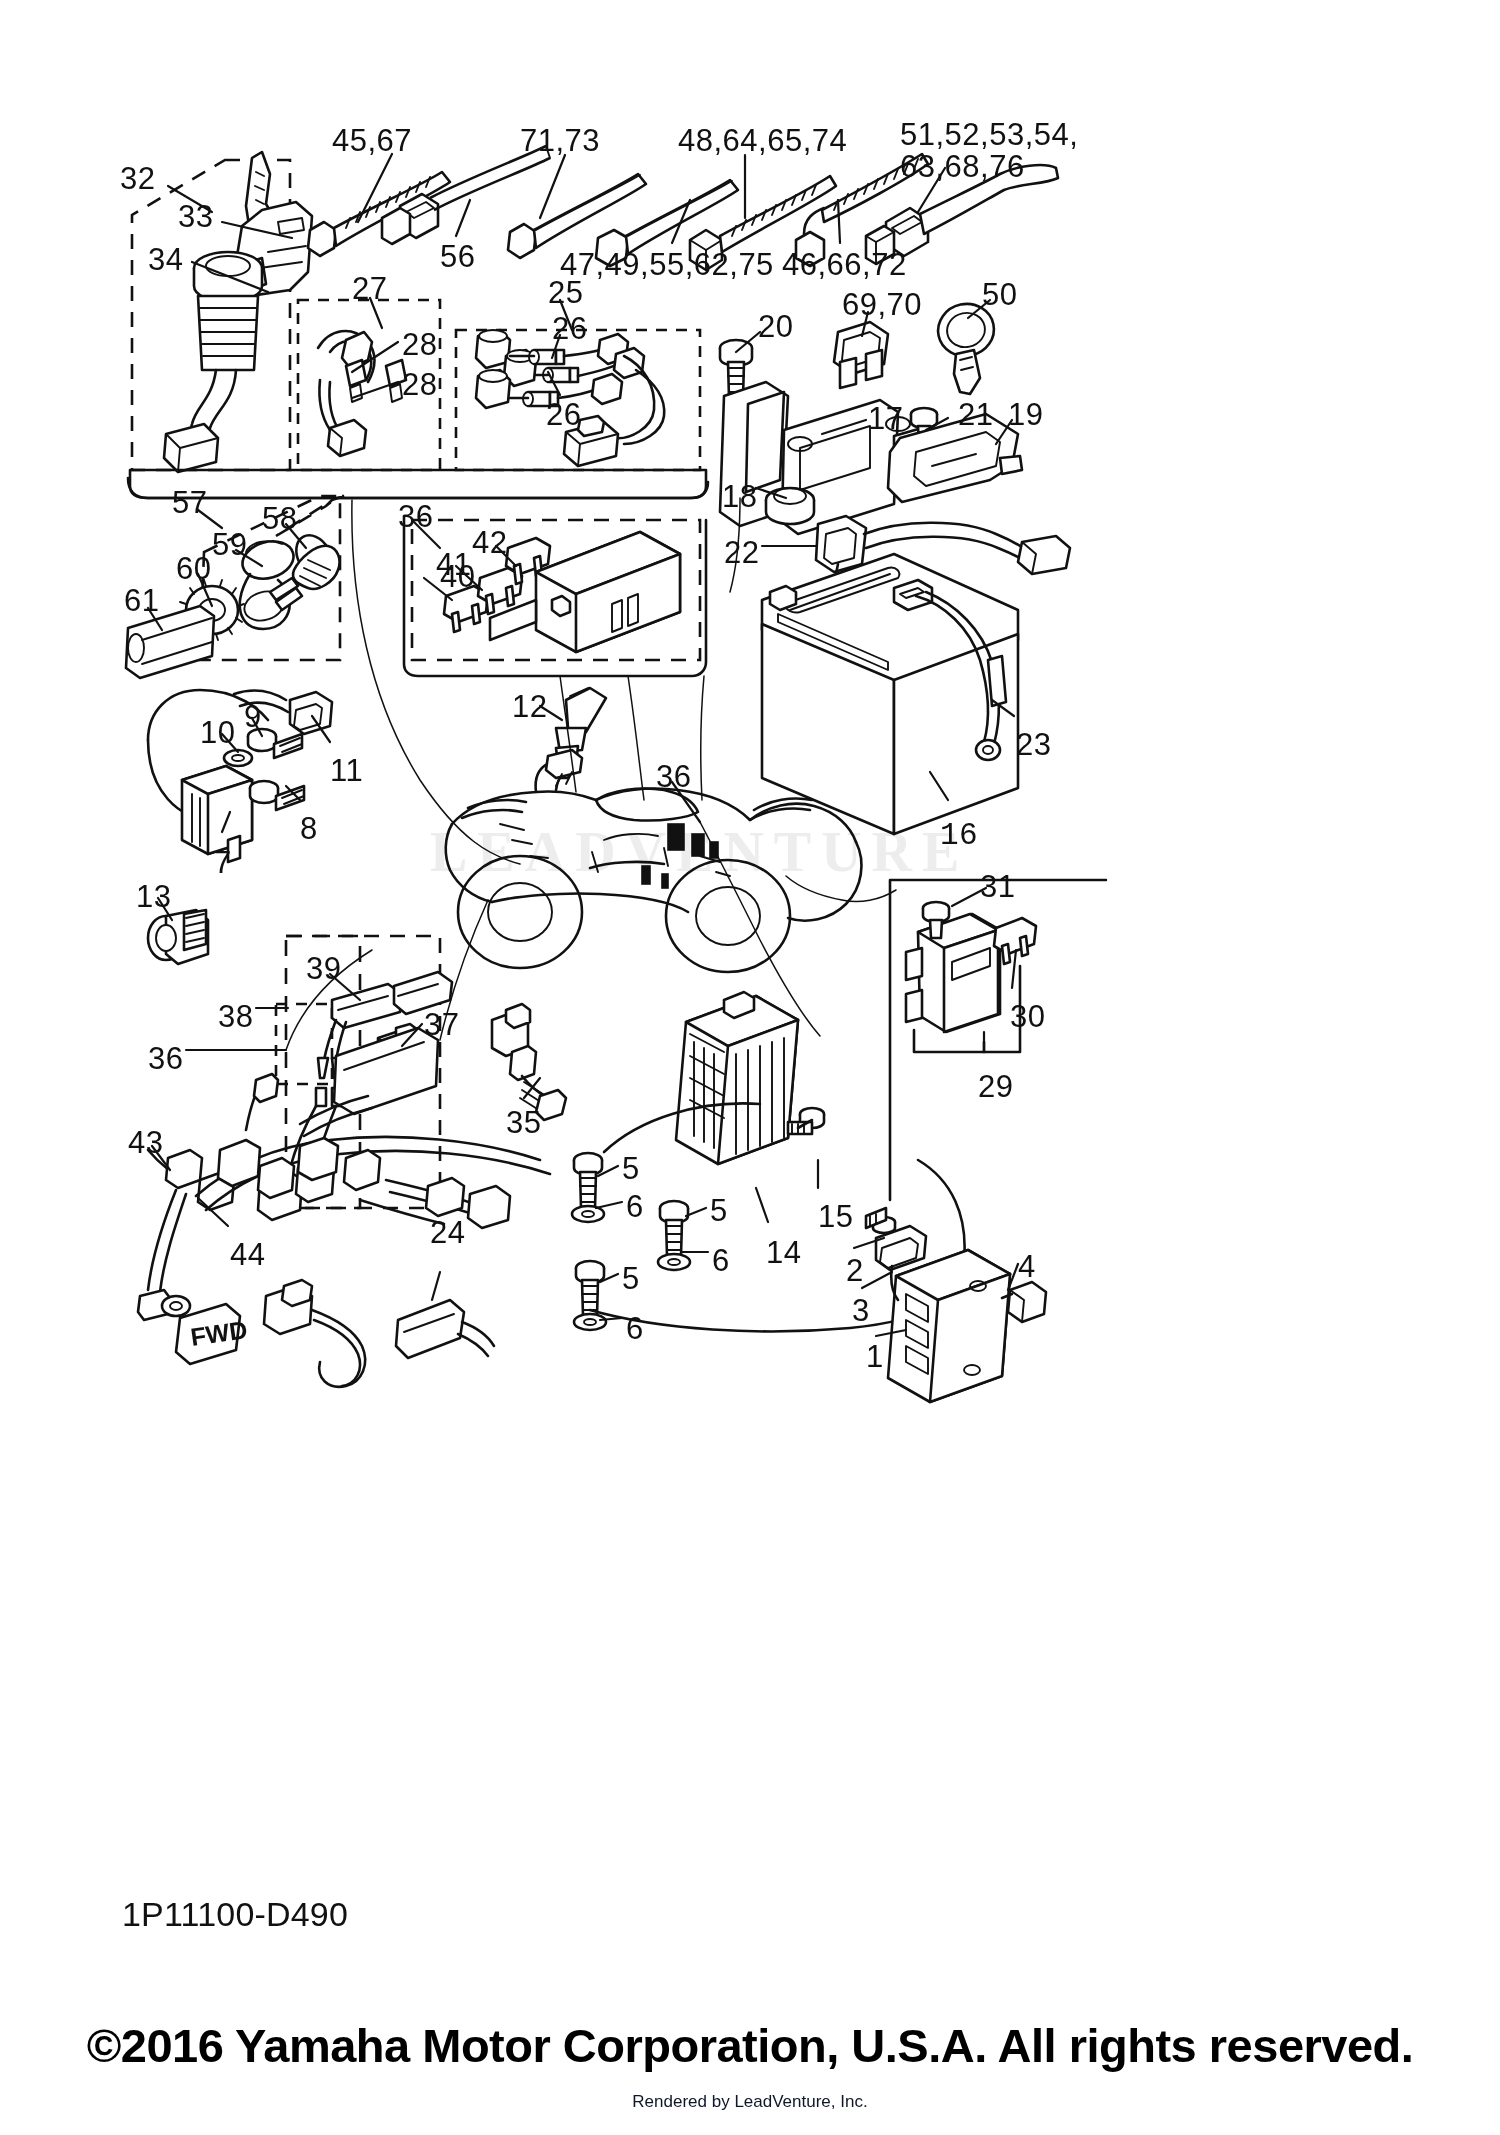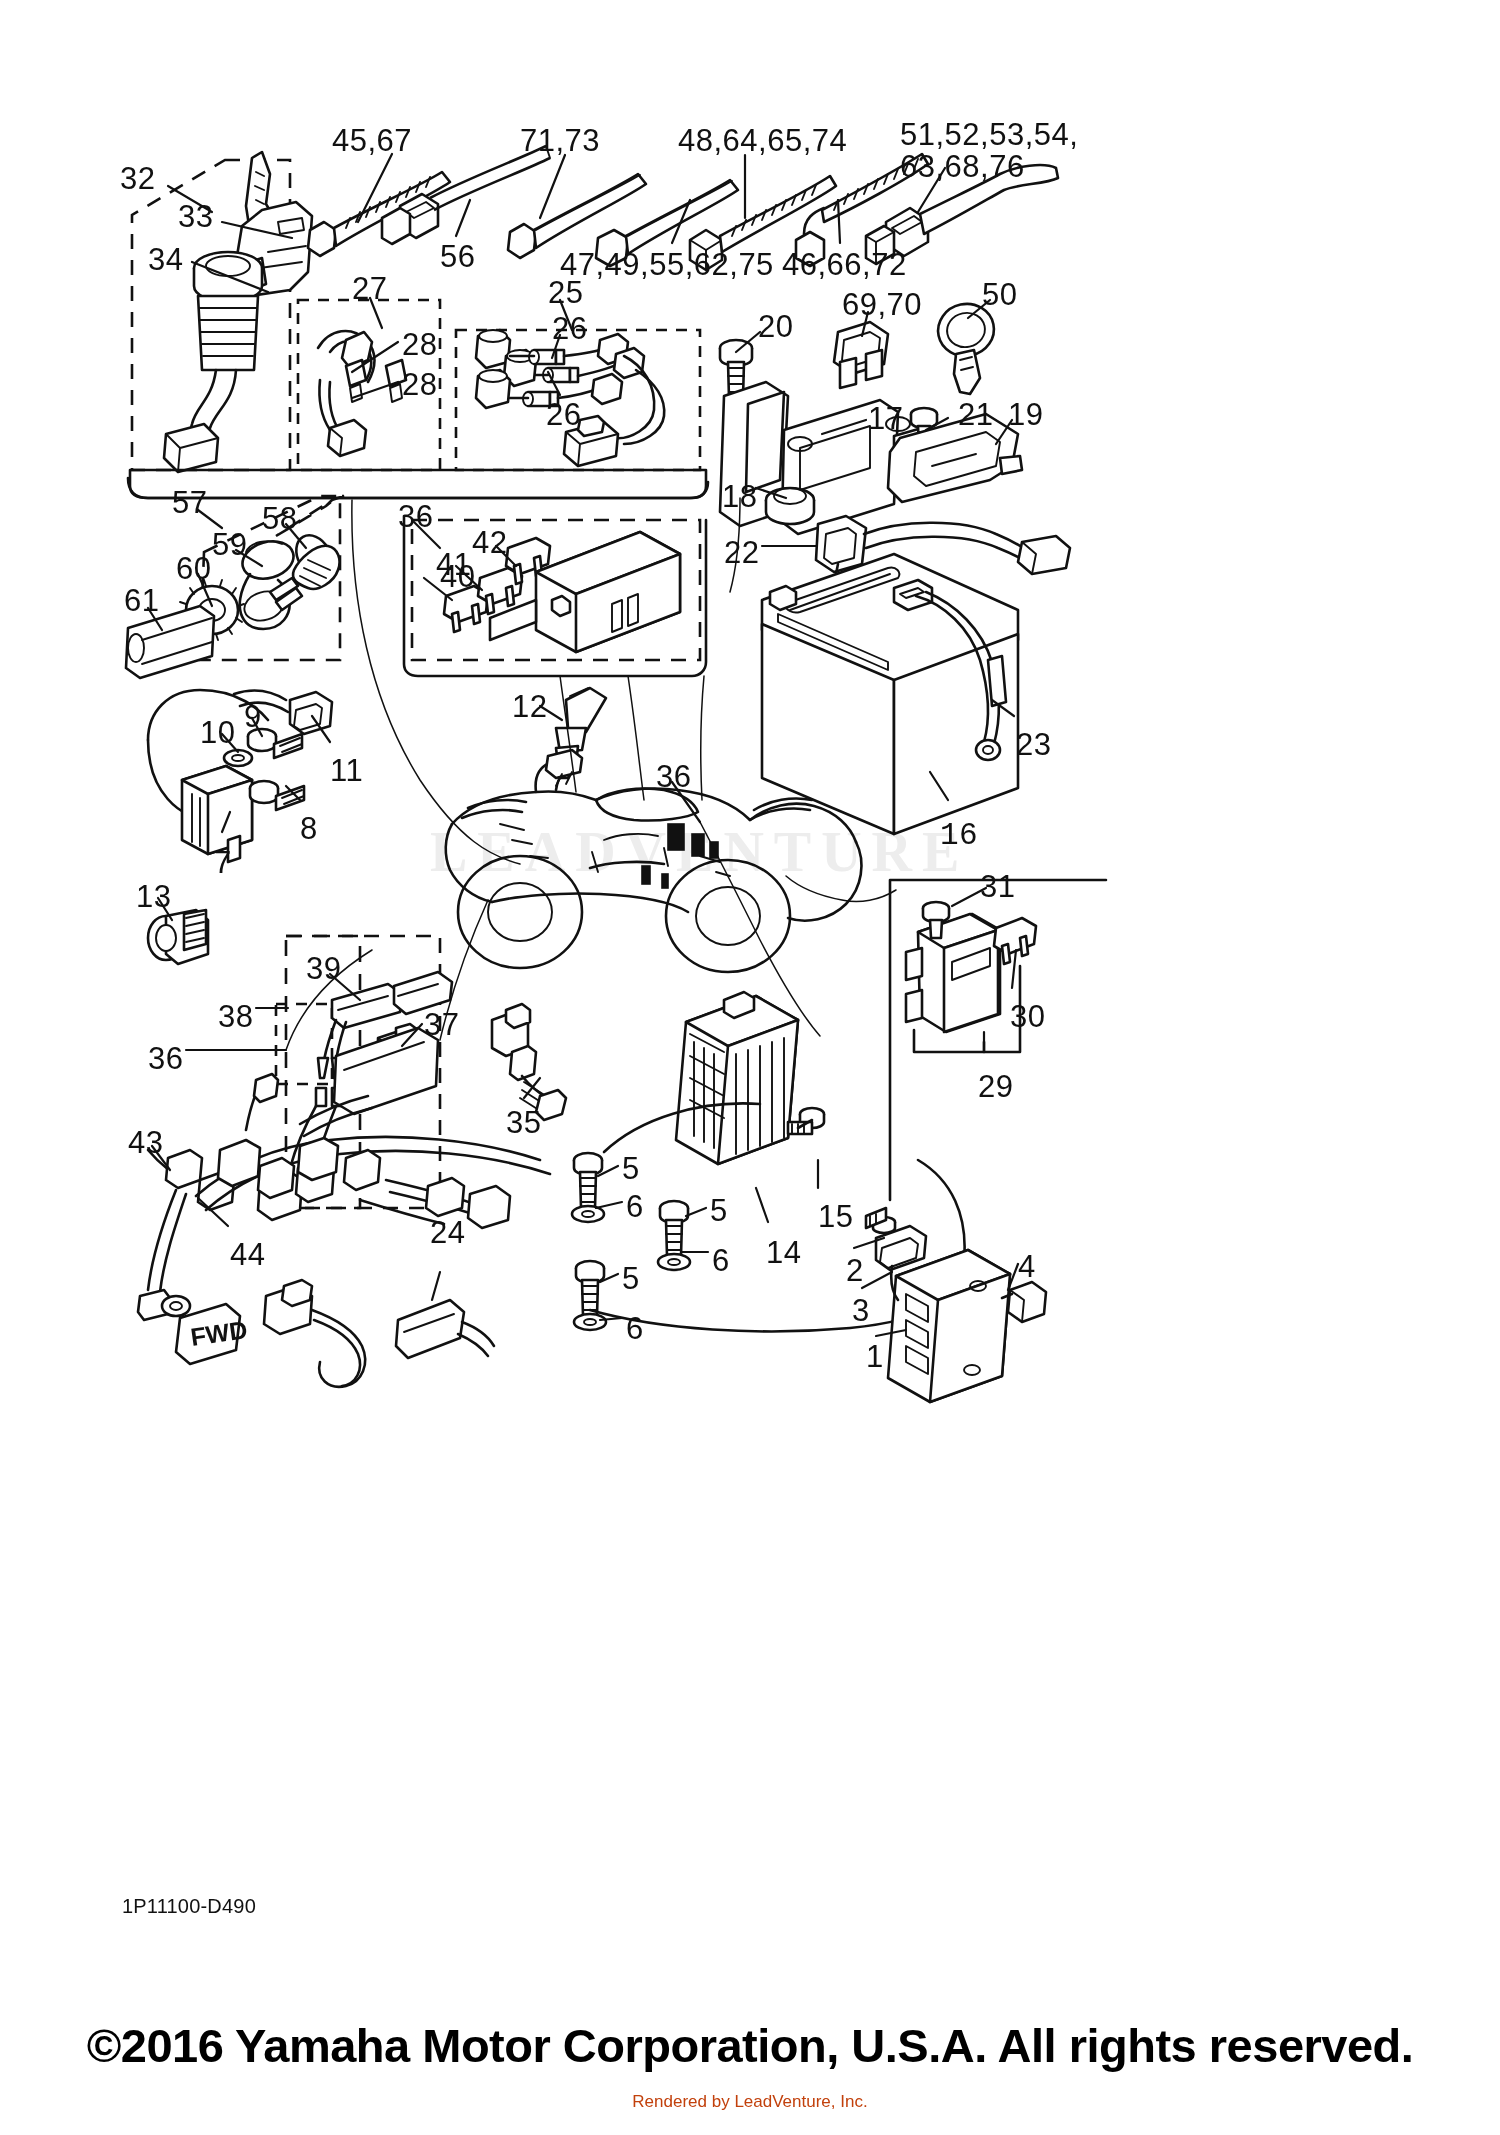--- a/index.html
+++ b/index.html
@@ -1,26 +1,26 @@
 <!DOCTYPE html>
 <html><head>
 <meta charset="utf-8">
 <style>
   html,body{margin:0;padding:0;background:#ffffff;}
   body{font-family:"Liberation Sans", sans-serif;color:#000;}
   #page{position:relative;width:1500px;height:2135px;background:#fff;overflow:hidden;}
   #canvas{position:absolute;left:0;top:0;width:1500px;height:2135px;}
   .lbl{position:absolute;font-family:"Liberation Sans", sans-serif;font-size:31px;
        color:#111;white-space:nowrap;letter-spacing:0.5px;line-height:1.12;}
-  .lbl.code{font-size:20px;letter-spacing:0.2px;text-align:right;}
+  .lbl.code{font-size:34px;letter-spacing:0.2px;text-align:right;}
   #footer{position:absolute;left:0;top:2018px;width:1500px;text-align:center;}
   #copyright{font-family:"Liberation Sans", sans-serif;font-size:47px;font-weight:bold;
              letter-spacing:-0.5px;color:#000;white-space:nowrap;}
   #rendered{position:absolute;left:0;top:2092px;width:1500px;text-align:center;
-            font-family:"Liberation Sans", sans-serif;font-size:17px;color:#c2410c;}
+            font-family:"Liberation Sans", sans-serif;font-size:17px;color:#0f172a;}
   .wm{position:absolute;font-family:"Liberation Serif",serif;font-size:56px;
       letter-spacing:10px;color:#ededed;font-weight:bold;pointer-events:none;}
 </style>
 </head>
 <body>
 
 <div id="page">
 
   <div class="wm" style="left:430px;top:820px;">LEADVENTURE</div>
 

